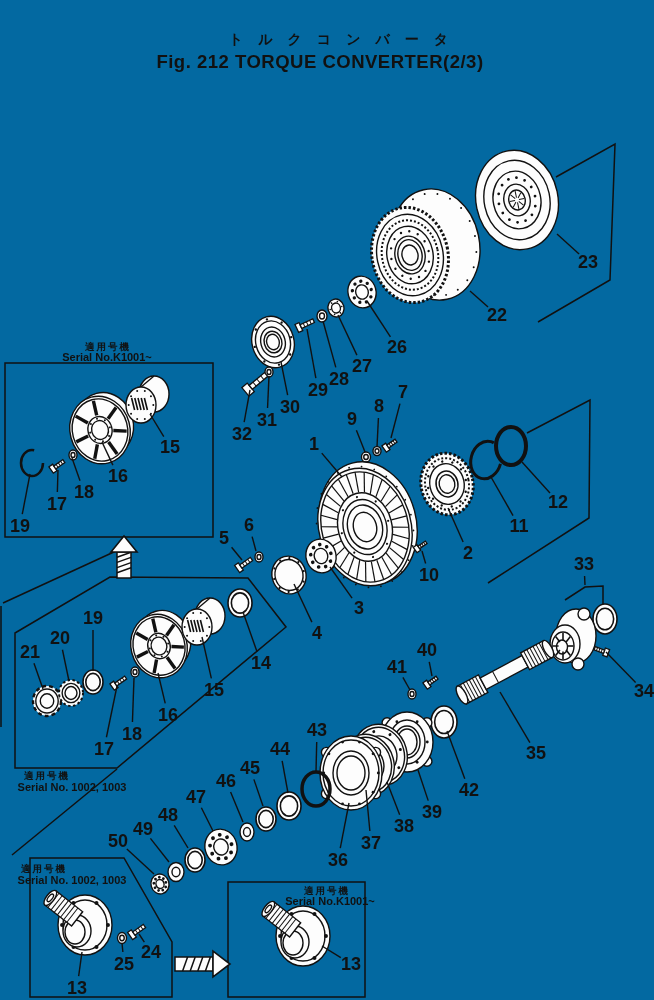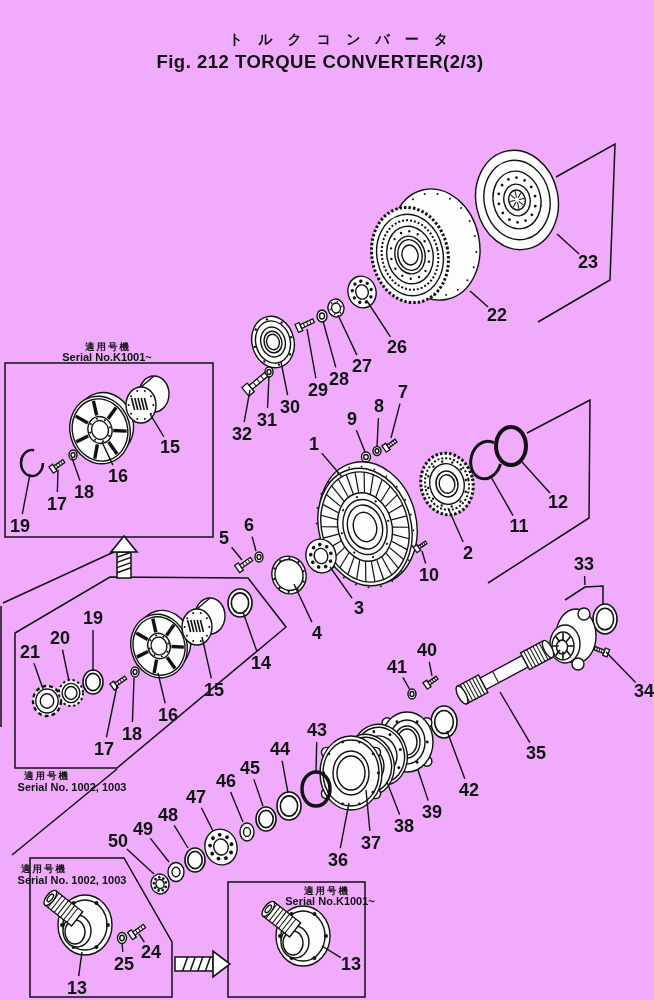--- a/index.html
+++ b/index.html
@@ -1,16 +1,16 @@
 <!DOCTYPE html>
 <html><head>
 <meta charset="utf-8">
 <style>
   html,body{margin:0;padding:0;background:#e8e8e8;}
-  .page{position:relative;width:654px;height:1000px;background:#f0abfc;overflow:hidden;
+  .page{position:relative;width:654px;height:1000px;background:#0369a1;overflow:hidden;
         font-family:"Liberation Sans",sans-serif;}
   svg{position:absolute;left:0;top:0;}
   text{fill:#111;font-family:"Liberation Sans",sans-serif;}
   .title-jp{font-size:14px;font-weight:bold;letter-spacing:15px;}
   .title-en{font-size:18.5px;font-weight:bold;letter-spacing:.5px;}
   .serial-jp{font-size:9.5px;font-weight:bold;letter-spacing:2px;}
   .serial-en{font-size:11px;font-weight:bold;}
   .callout-num{font-size:18px;font-weight:bold;}
 </style>
 </head>

